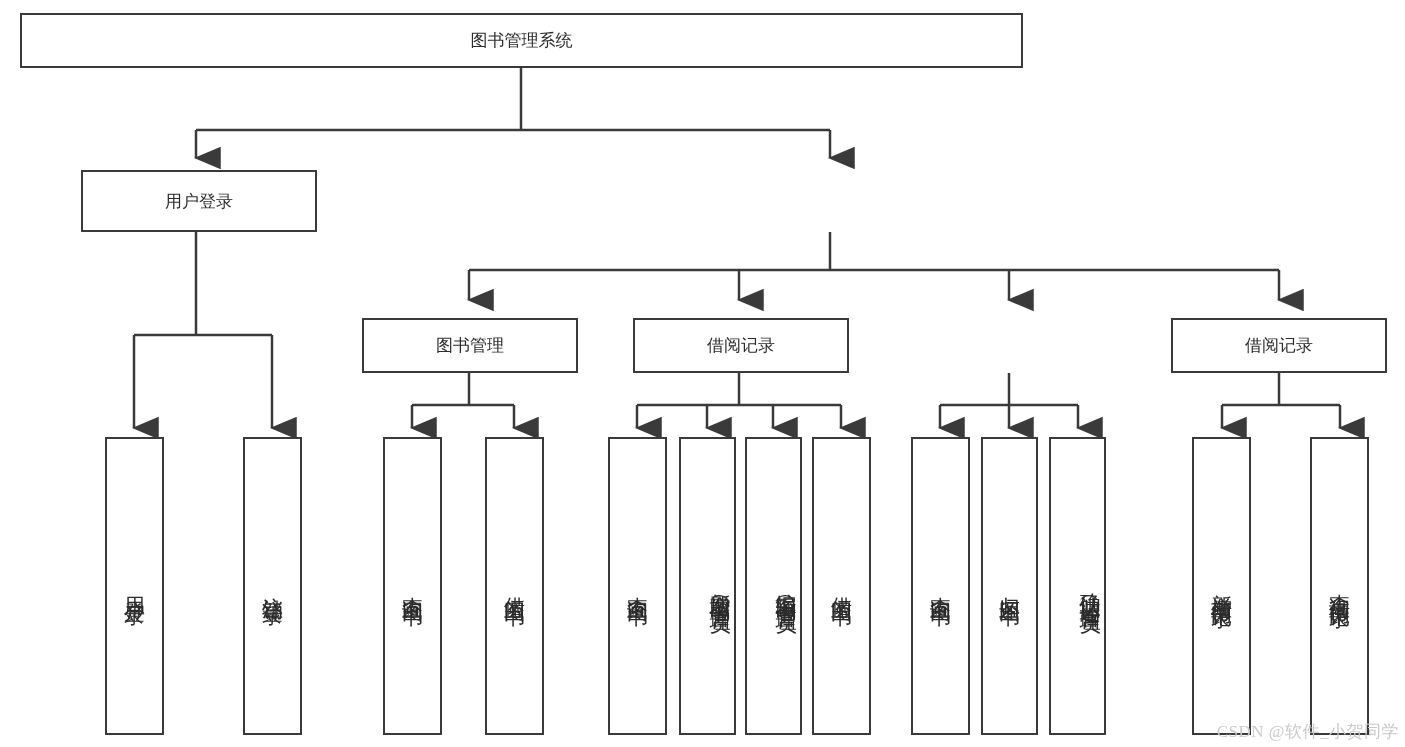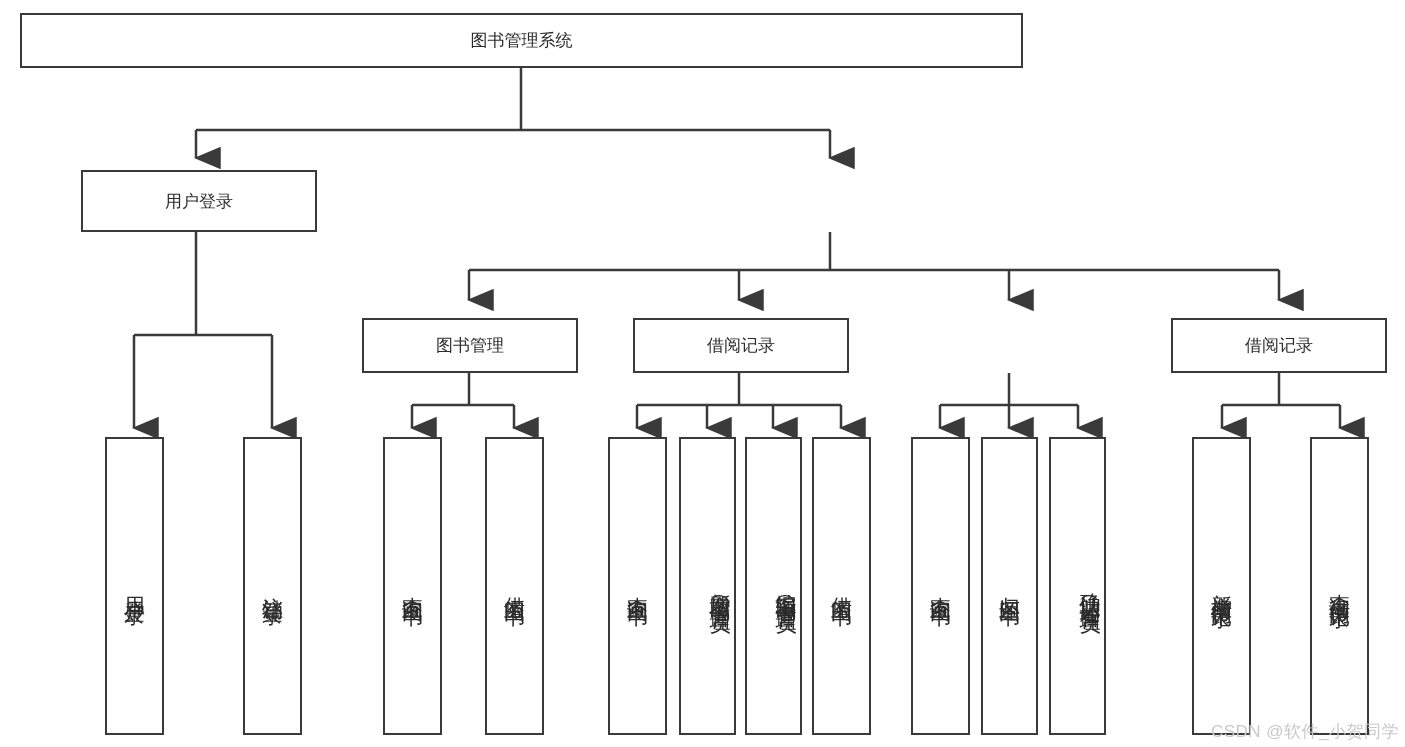--- a/index.html
+++ b/index.html
@@ -13,21 +13,21 @@
         display:flex;align-items:center;justify-content:center;
         color:#2b2b2b;}
   .node.h{font-size:17px;line-height:1;white-space:nowrap;}
   .node.v{writing-mode:vertical-rl;text-orientation:upright;
           font-size:21px;letter-spacing:3px;
           align-items:flex-start;justify-content:center;
           padding-top:6px;}
   .node.v.mid{align-items:center;padding-top:0;}
   .watermark{position:absolute;right:6px;bottom:4px;
              font-size:17px;color:#c9c9c9;white-space:nowrap;
-             letter-spacing:0.5px;}
+             letter-spacing:0.5px;font-family:Liberation Serif, serif;}
 </style>
 </head>
 <body>
 
 <div id="canvas">
 
   <svg viewBox="0 0 1405 747">
     <defs>
       <marker id="arrow" viewBox="0 0 10 12" refX="5" refY="11" markerWidth="9" markerHeight="11" orient="auto-start-reverse">
         <path d="M0,0 L10,0 L5,12 Z" fill="#3a3a3a"></path>

